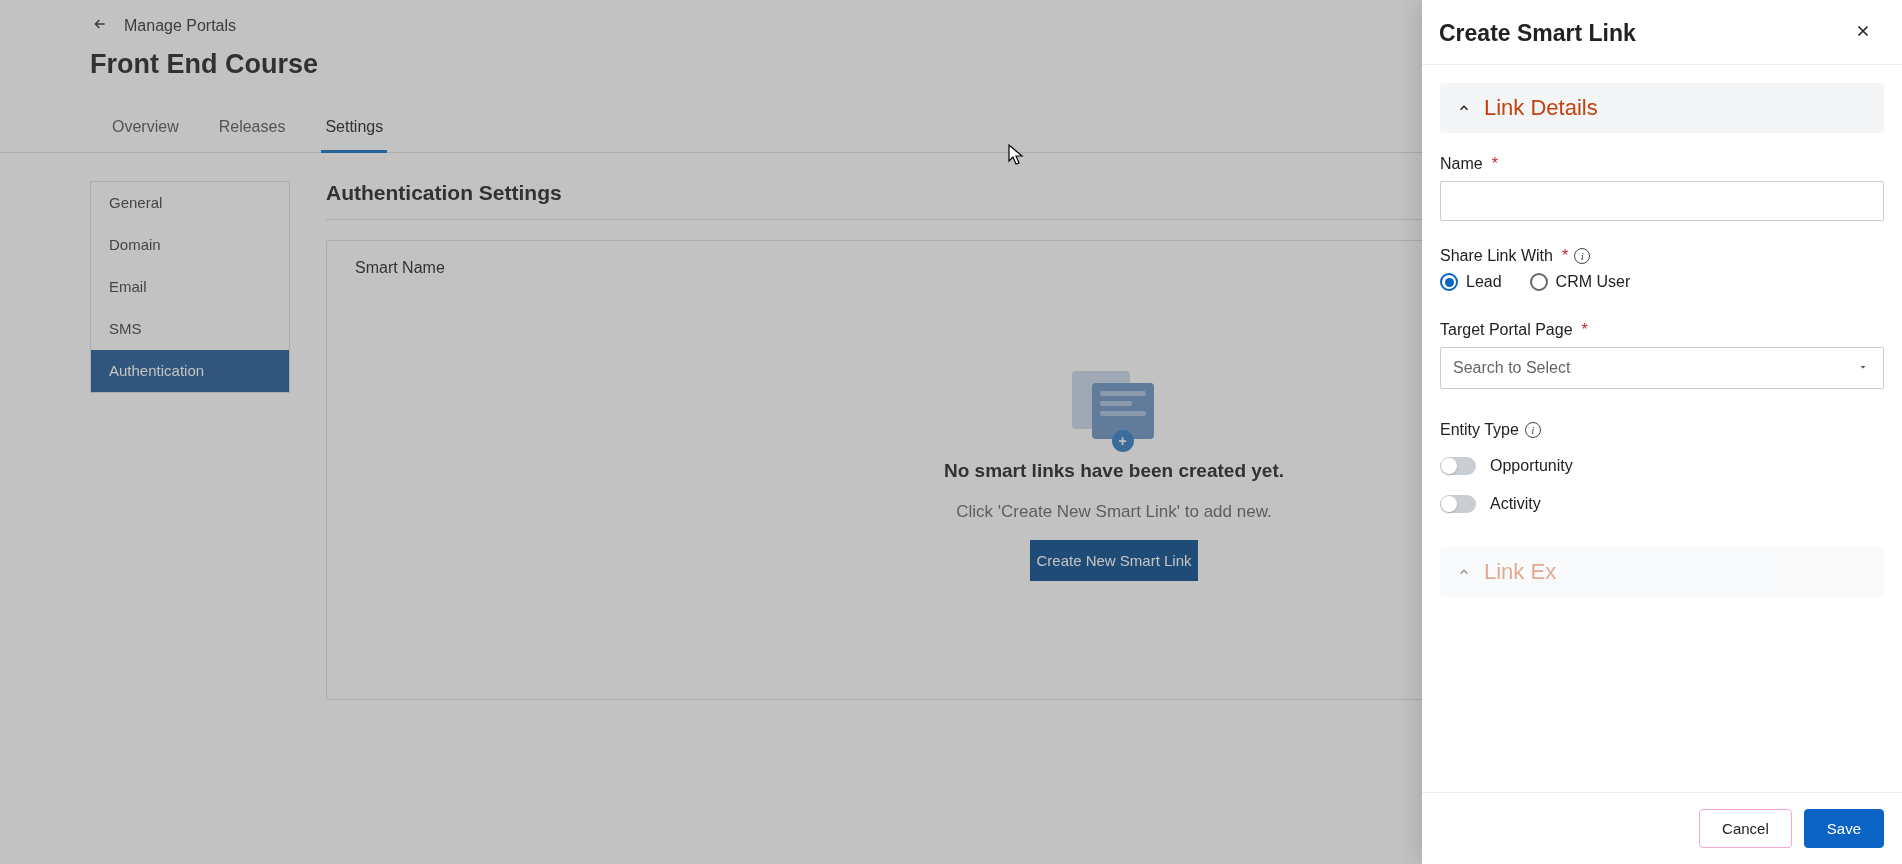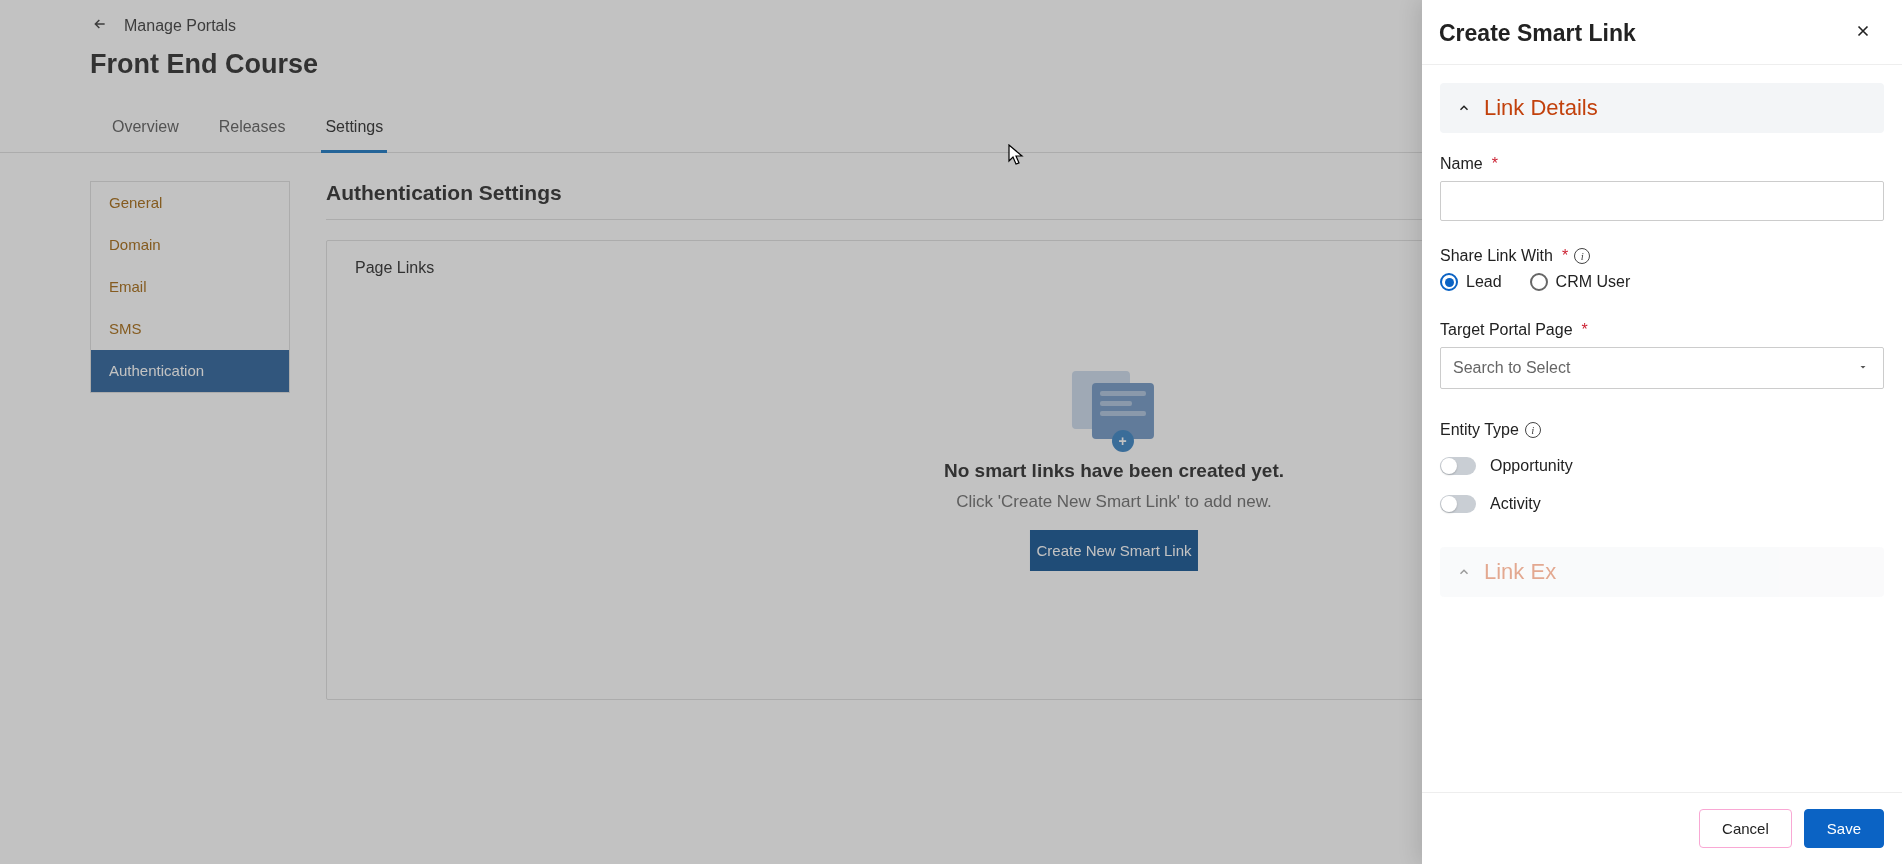--- a/index.html
+++ b/index.html
@@ -72,21 +72,21 @@
       gap: 36px;
     }
     .sidebar {
       width: 200px;
       border: 1px solid #ddd;
       height: fit-content;
     }
     .sidebar-item {
       padding: 12px 18px;
       font-size: 15px;
-      color: #a16207;
+      color: #404040;
       cursor: pointer;
       border-bottom: 1px solid transparent;
     }
     .sidebar-item.active {
       background: #215a95;
       color: #fff;
     }
     .main-area {
       flex: 1;
     }
@@ -176,21 +176,21 @@
       display: flex;
       align-items: center;
       justify-content: center;
       font-size: 14px;
       font-weight: bold;
     }
     .empty-title {
       font-size: 19px;
       font-weight: 600;
       color: #222;
-      margin-bottom: 10px;
+      margin-bottom: 20px;
     }
     .empty-desc {
       font-size: 17px;
       color: #666;
       margin-bottom: 18px;
     }
     .primary-btn {
       display: inline-block;
       background: #064a8c;
       color: #fff;
@@ -422,21 +422,21 @@
       <div class="sidebar-item">Domain</div>
       <div class="sidebar-item">Email</div>
       <div class="sidebar-item">SMS</div>
       <div class="sidebar-item active">Authentication</div>
     </div>
 
     <div class="main-area">
       <div class="section-title">Authentication Settings</div>
       <div class="card">
         <div class="card-header">
-          <div class="card-header-title">Page Links</div>
+          <div class="card-header-title">Smart Name</div>
         </div>
         <div class="empty-state">
           <div class="empty-icon">
             <div class="icon-back-card"></div>
             <div class="icon-front-card">
               <div class="icon-line"></div>
               <div class="icon-line short"></div>
               <div class="icon-line"></div>
             </div>
             <div class="icon-plus-badge">+</div>

